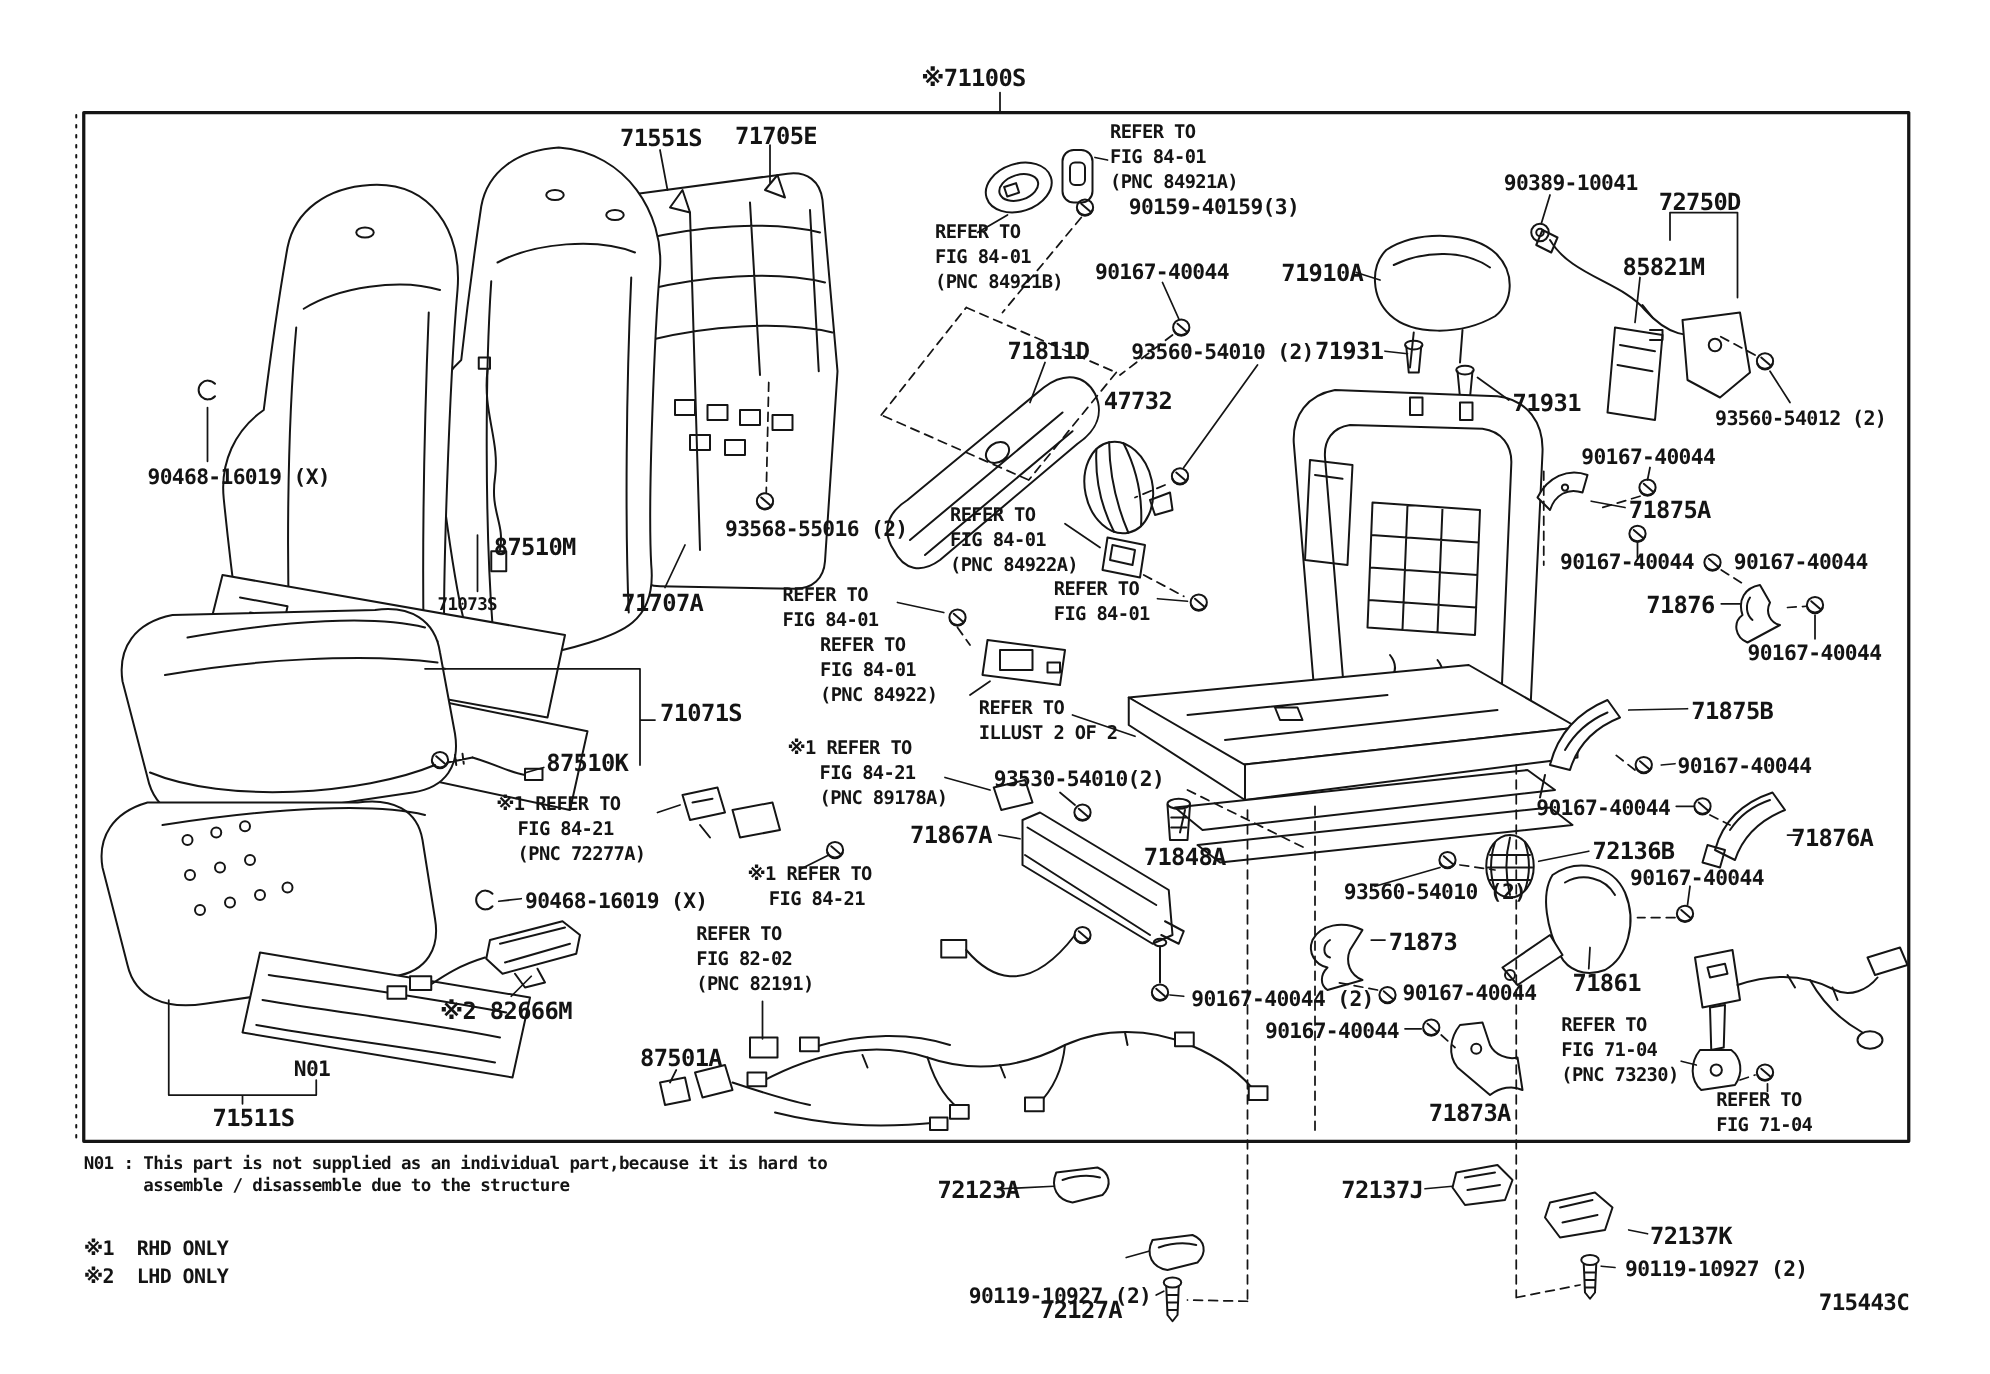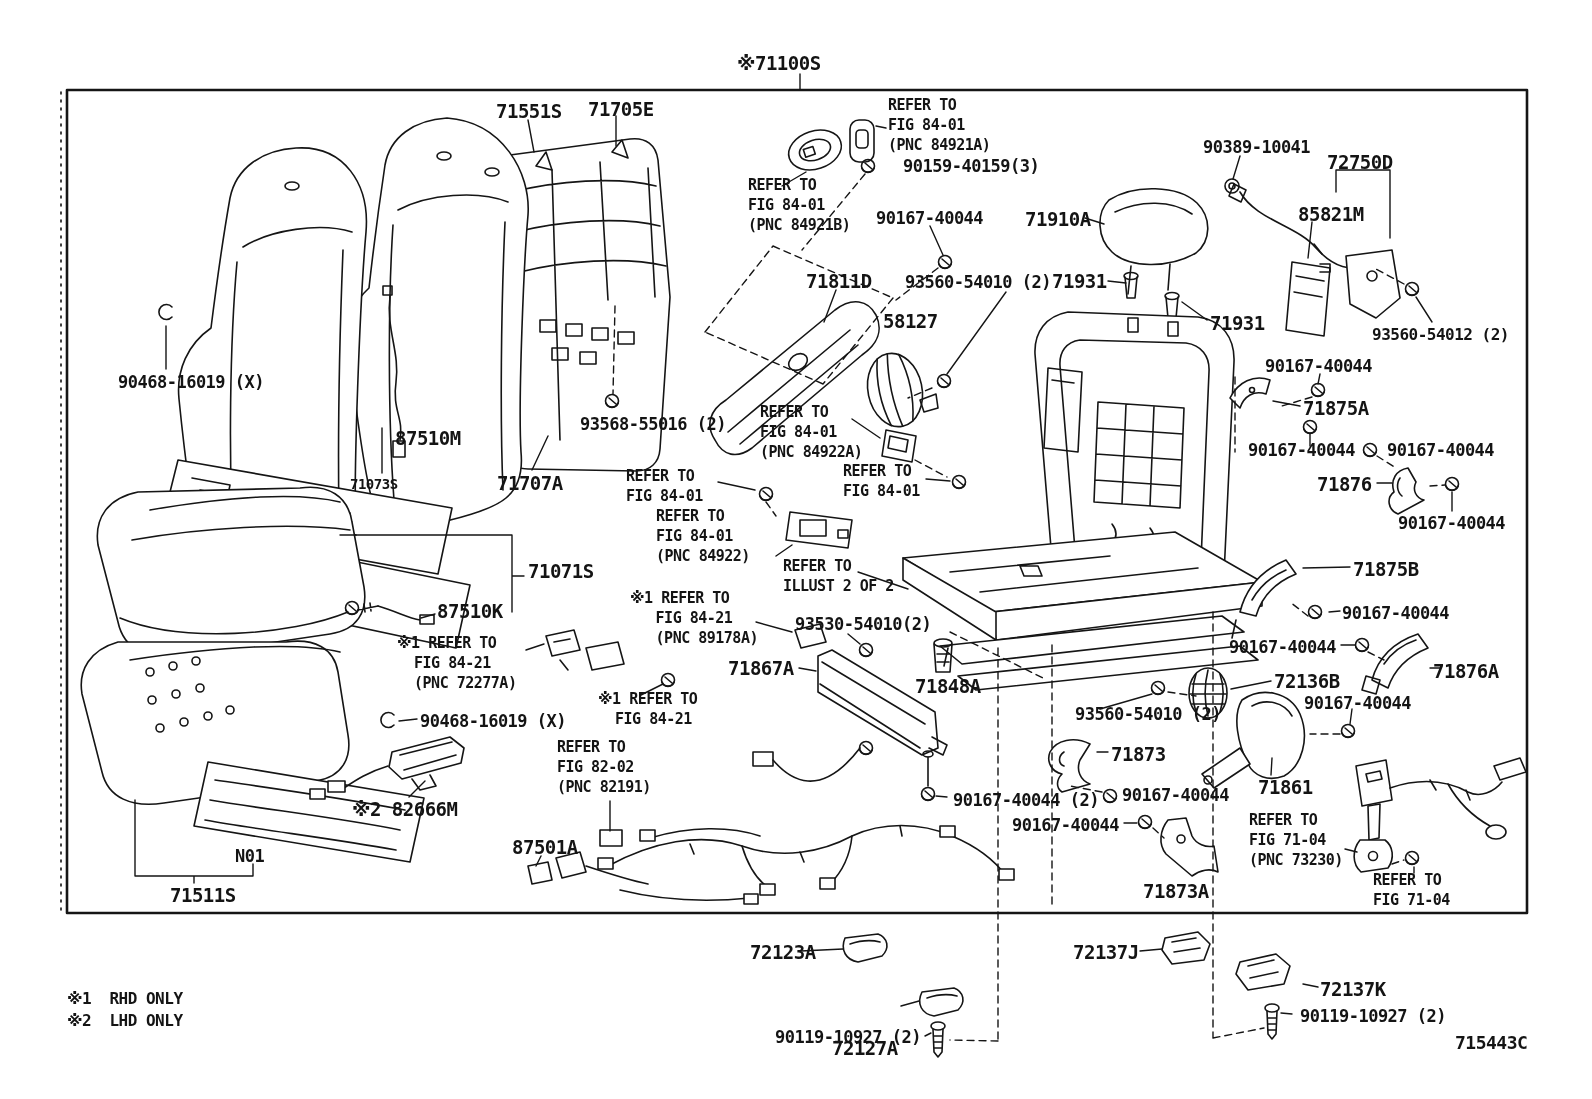--- a/index.html
+++ b/index.html
@@ -385,21 +385,21 @@
 (PNC 84921B)</div>
       <div class="lbl" style="left: 876px; top: 207px; font-size: 17px;">90167-40044</div>
       <div class="lbl" style="left: 1025px; top: 207px; font-size: 19px;">71910A</div>
       <div class="lbl" style="left: 1203px; top: 136px; font-size: 17px;">90389-10041</div>
       <div class="lbl" style="left: 1327px; top: 150px; font-size: 19px;">72750D</div>
       <div class="lbl" style="left: 1298px; top: 202px; font-size: 19px;">85821M</div>
       <div class="lbl" style="left: 806px; top: 269px; font-size: 19px; text-align: right;">71811D</div>
       <div class="lbl" style="left: 905px; top: 271px; font-size: 17px;">93560-54010 (2)</div>
       <div class="lbl" style="left: 1052px; top: 269px; font-size: 19px;">71931</div>
       <div class="lbl" style="left: 1210px; top: 311px; font-size: 19px;">71931</div>
-      <div class="lbl" style="left: 883px; top: 309px; font-size: 19px;">58127</div>
+      <div class="lbl" style="left: 883px; top: 309px; font-size: 19px;">47732</div>
       <div class="lbl" style="left: 1372px; top: 324px; font-size: 16px;">93560-54012 (2)</div>
       <div class="lbl" style="left: 118px; top: 371px; font-size: 17px;">90468-16019 (X)</div>
       <div class="lbl" style="left: 395px; top: 426px; font-size: 19px;">87510M</div>
       <div class="lbl" style="left: 580px; top: 413px; font-size: 17px;">93568-55016 (2)</div>
       <div class="lbl" style="left: 350px; top: 475px; font-size: 14px;">71073S</div>
       <div class="lbl" style="left: 497px; top: 471px; font-size: 19px;">71707A</div>
       <div class="lbl" style="left: 626px; top: 467px; font-size: 15px;">REFER TO
 FIG 84-01</div>
       <div class="lbl" style="left: 760px; top: 403px; font-size: 15px;">REFER TO
 FIG 84-01
@@ -456,17 +456,19 @@
 (PNC 73230)</div>
       <div class="lbl" style="left: 1373px; top: 871px; font-size: 15px;">REFER TO
 FIG 71-04</div>
       <div class="lbl" style="left: 750px; top: 940px; font-size: 19px;">72123A</div>
       <div class="lbl" style="left: 832px; top: 995px; font-size: 19px; margin-top: 41px;">72127A</div>
       <div class="lbl" style="left: 775px; top: 1026px; font-size: 17px;">90119-10927 (2)</div>
       <div class="lbl" style="left: 1073px; top: 940px; font-size: 19px;">72137J</div>
       <div class="lbl" style="left: 1320px; top: 977px; font-size: 19px;">72137K</div>
       <div class="lbl" style="left: 1300px; top: 1005px; font-size: 17px;">90119-10927 (2)</div>
       <div class="lbl" style="left: 1455px; top: 1031px; font-size: 18px;">715443C</div>
+      <div class="lbl" style="left: 67px; top: 922px; font-size: 14px;">N01 : This part is not supplied as an individual part,because it is hard to
+      assemble / disassemble due to the structure</div>
       <div class="lbl" style="left: 67px; top: 988px; font-size: 16px;">※1  RHD ONLY</div>
       <div class="lbl" style="left: 67px; top: 1010px; font-size: 16px;">※2  LHD ONLY</div>
     </div>
 
 </div>
 
 </body></html>

